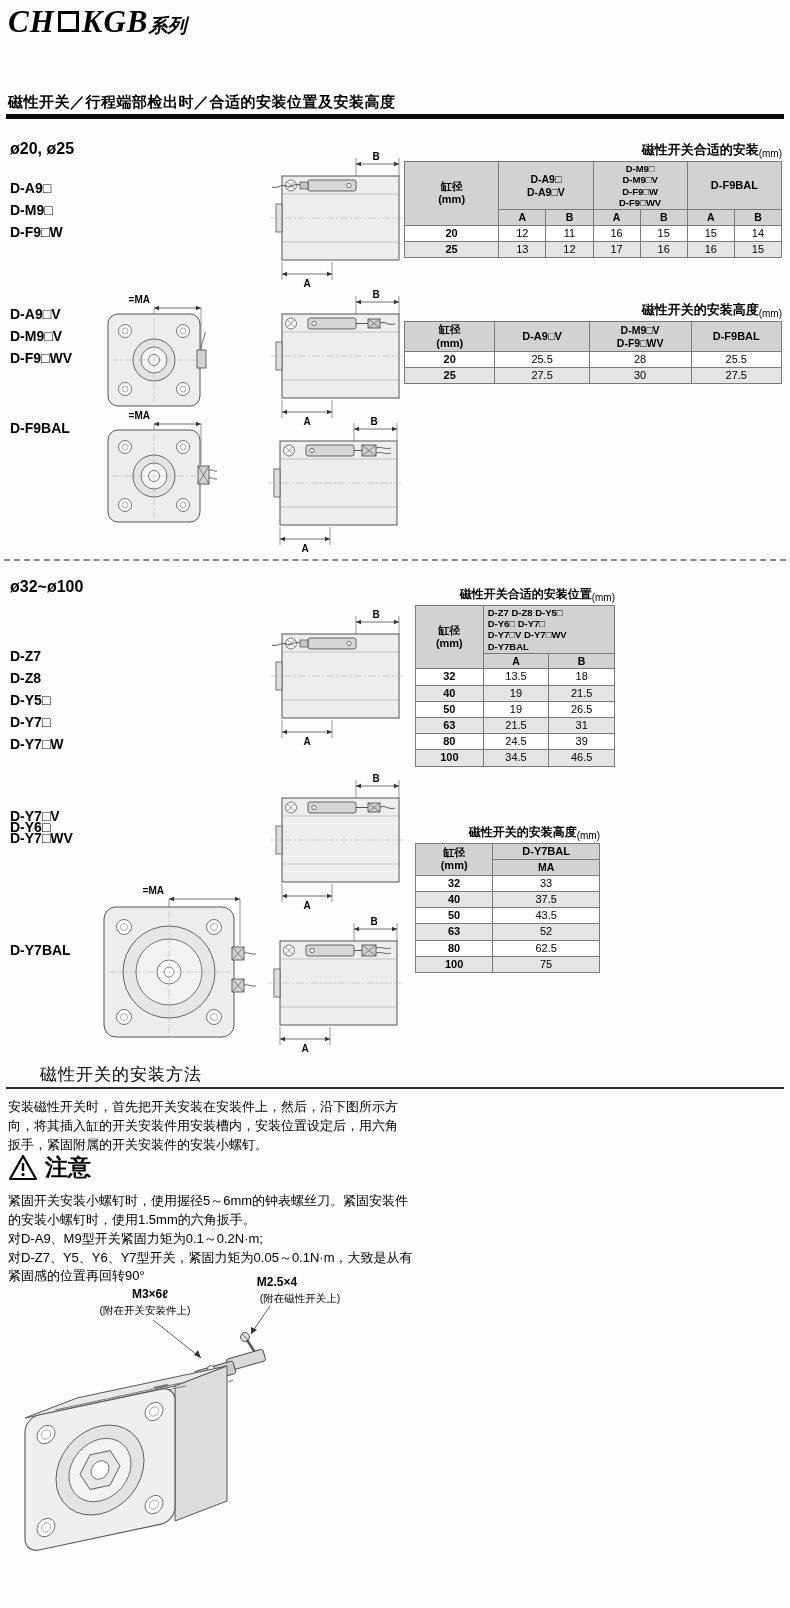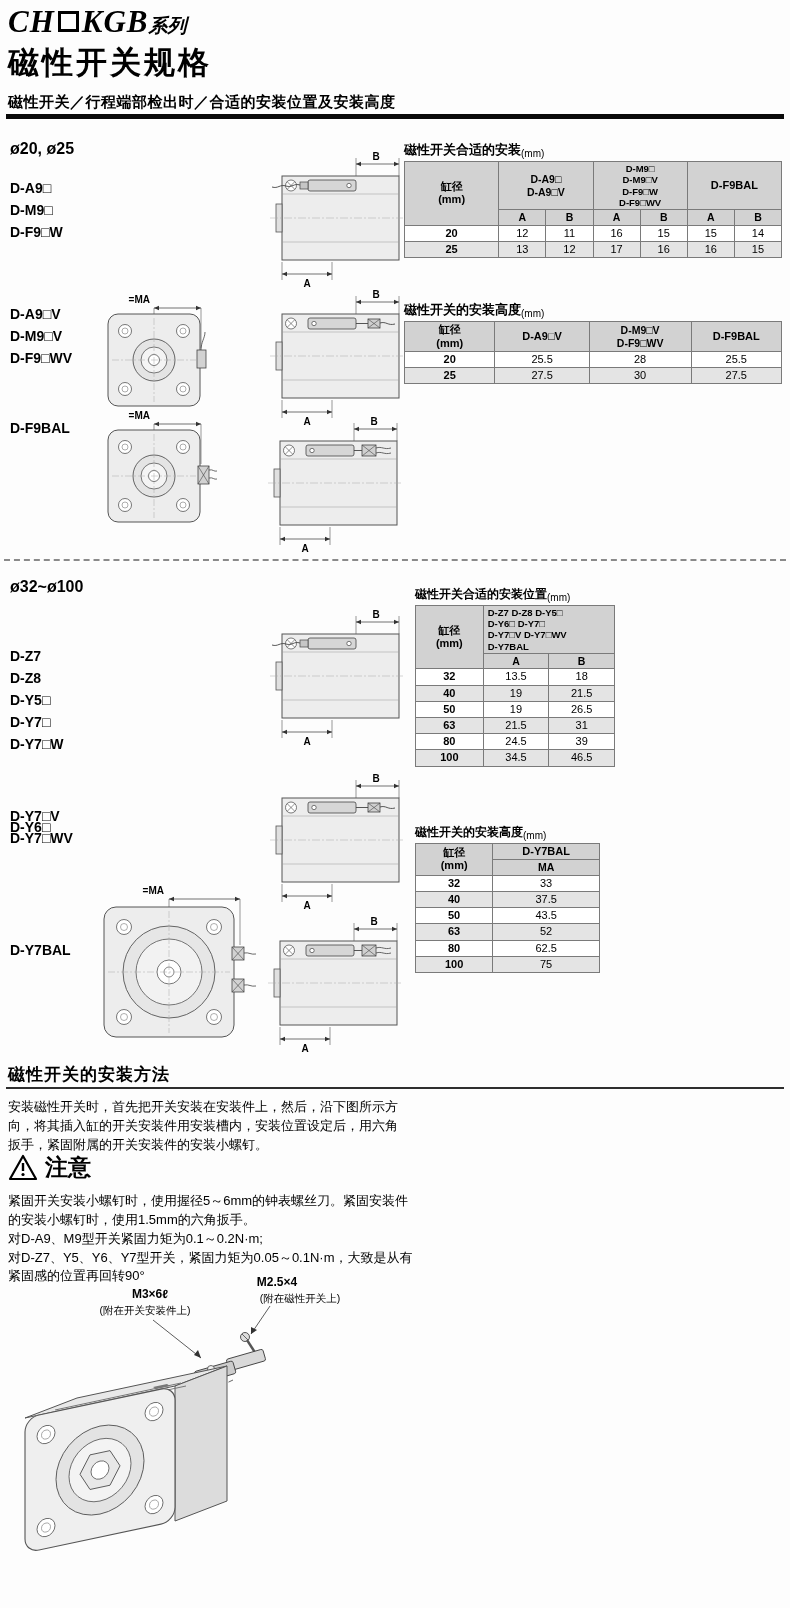--- a/index.html
+++ b/index.html
@@ -11,55 +11,54 @@
   .series-main { font-size:31px; letter-spacing:1px; }
   .series-box { display:inline-block; width:21px; height:21px; border:3px solid #000; margin:0 3px; }
   .series-suffix { font-size:19px; }
   .page-title { top:42px; left:8px; font-size:31px; font-weight:bold; letter-spacing:3px; }
   .subtitle { top:93px; left:8px; font-size:15px; font-weight:bold; letter-spacing:0.5px; }
   .title-bar { top:114px; left:6px; width:778px; height:5px; background:#0a0a0a; }
 
   .sec-heading { font-size:16px; font-weight:bold; }
   .model-label { font-size:14px; font-weight:bold; white-space:nowrap; }
 
-  .tbl-head { display:flex; justify-content:flex-start; align-items:flex-end; margin-bottom:2px; }
+  .tbl-head { display:flex; justify-content:flex-end; align-items:flex-end; margin-bottom:2px; }
   .tbl-title { font-size:13px; font-weight:bold; }
   .tbl-unit { font-size:10px; }
   table { border-collapse:collapse; width:100%; table-layout:fixed; border:1px solid #555; }
   th,td { border:1px solid #7a7a7a; text-align:center; vertical-align:middle; font-size:11px; line-height:1.2; padding:1px 2px; }
   th { background:#d2d2d2; font-weight:bold; }
   td { background:#fff; }
   tr.stripe td { background:#e4e4e4; }
   .prewrap { white-space:pre-line; }
   .fs9 { font-size:9.5px; line-height:1.18; }
   .bold { font-weight:bold; }
   .hdr-tall th { height:48px; }
   .ab-row th { height:12px; font-size:10.5px; }
   .data-row td { height:15px; }
   .data-row16 td { height:16px; }
 
   .dashed-sep { top:559px; left:4px; width:782px; border-top:2px dashed #8a8a8a; }
 
-  .mount-heading { font-size:17px; font-weight:bold; letter-spacing:1px; }
+  .mount-heading { font-size:17px; font-weight:normal; letter-spacing:1px;margin-left:32px; }
   .mount-rule { top:1087px; left:6px; width:778px; height:2px; background:#2e2e2e; }
   .body-text { font-size:13px; line-height:1.45; }
   .caution-row { display:flex; align-items:center; gap:7px; }
   .caution-title { font-size:23px; font-weight:bold; }
 
   svg text { font-family:"Liberation Sans","DejaVu Sans",sans-serif; }
 </style>
 </head>
 <body>
 
 <div class="page">
 
   <div class="abs series-line">
     <span class="series-main">CH</span><span class="series-box"></span><span class="series-main">KGB</span><span class="series-suffix">系列</span>
   </div>
-  <div class="abs page-title">磁性开关规格</div>
   <div class="abs subtitle">磁性开关／行程端部检出时／合适的安装位置及安装高度</div>
   <div class="abs title-bar"></div>
 
   <div class="abs sec-heading" style="top:140px;left:10px;">ø20, ø25</div>
 
   <div class="abs model-label" style="top:180px;left:10px;">D-A9□</div>
   <div class="abs model-label" style="top:202px;left:10px;">D-M9□</div>
   <div class="abs model-label" style="top:224px;left:10px;">D-F9□W</div>
 
   <svg class="abs" style="left:252px;top:150px" width="152" height="138" viewBox="0 0 152 138">

